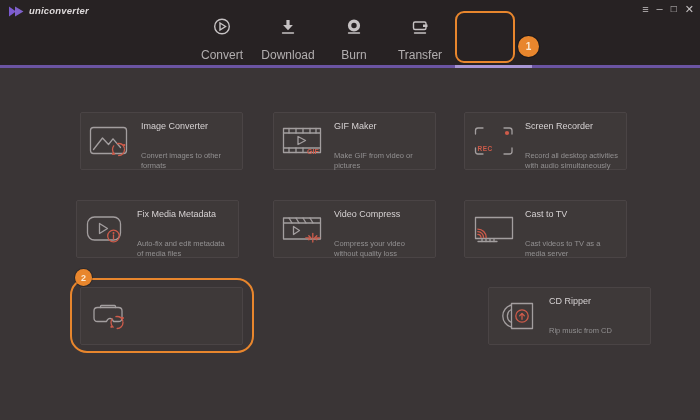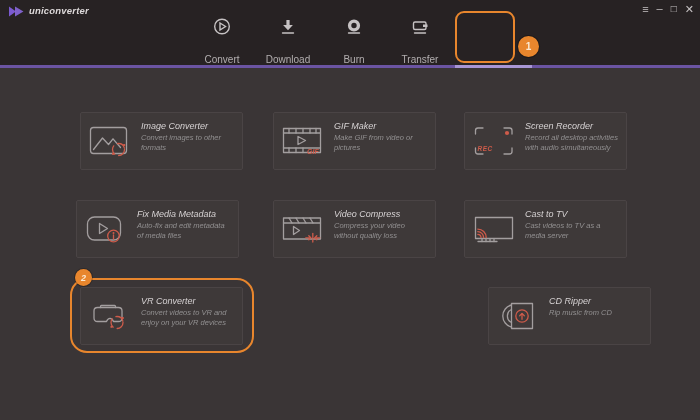--- a/index.html
+++ b/index.html
@@ -10,36 +10,36 @@
   .logo{position:absolute;left:8px;top:5px;width:18px;height:13px;}
   .app-title{position:absolute;left:29px;top:5px;font-size:9.5px;font-weight:bold;color:#ddd9da;letter-spacing:.2px;font-style:italic;}
   .win-controls{position:absolute;right:6px;top:2px;display:flex;gap:8px;color:#c6c2c3;font-size:11px;line-height:14px;}
   .win-controls span{cursor:default;}
   .win-min{transform:translateY(-1px);}
   .win-max{font-size:10px;}
   
   .nav{position:absolute;left:194px;top:16px;display:flex;gap:10px;}
   .nav-item{width:56px;text-align:center;}
   .nav-icon{height:22px;display:flex;align-items:center;justify-content:center;}
-  .nav-label{margin-top:16px;font-size:10px;color:#b2aeaf;}
+  .nav-label{margin-top:10px;font-size:12px;color:#b2aeaf;}
   .nav-item.active .nav-label{color:#9583d8;}
   .toolbox-ring{position:absolute;left:455px;top:11px;width:60px;height:52px;border:2px solid #e8862d;border-radius:9px;box-sizing:border-box;pointer-events:none;}
   .step-badge{position:absolute;border-radius:50%;background:#e8862d;color:#fbe9d2;display:flex;align-items:center;justify-content:center;font-weight:bold;box-shadow:0 0 0 1px rgba(0,0,0,.25);}
   .badge-1{left:518px;top:36px;width:21px;height:21px;font-size:10px;}
   
   .accent-line{position:absolute;top:65px;left:0;width:700px;height:3px;background:#6b54a2;}
   .accent-indicator{position:absolute;left:455px;top:0;width:77px;height:3px;background:#a896d5;}
   
-  .content{position:absolute;top:68px;left:0;width:608px;height:352px;background:#3a3536;font-style:italic;}
+  .content{position:absolute;top:68px;left:0;width:608px;height:352px;background:#3a3536;}
   .tile{position:absolute;width:163px;height:58px;background:#3e3939;border:1px solid #4a4445;border-radius:2px;
         box-sizing:border-box;display:flex;cursor:pointer;}
   .tile-iconwrap{width:58px;flex:0 0 58px;display:flex;align-items:center;justify-content:center;}
   .tile-text{flex:1;padding:8px 8px 0 2px;}
   .tile-title{font-size:9px;color:#d6d2d3;}
-  .tile-sub{margin-top:2px;font-size:7.5px;line-height:1.32;color:#929091;max-width:93px;}
+  .tile-sub{margin-top:20px;font-size:7.5px;line-height:1.32;color:#929091;max-width:93px;}
   .t0{left:80px;top:44px;}  .t1{left:273px;top:44px;}  .t2{left:464px;top:44px;}
   .t3{left:76px;top:132px;} .t4{left:273px;top:132px;} .t5{left:464px;top:132px;}
   .t6{left:80px;top:219px;} .t7{left:273px;top:219px;} .t8{left:488px;top:219px;}
   .vr-ring{position:absolute;left:70px;top:210px;width:184px;height:75px;border:2px solid #e8862d;border-radius:17px;box-sizing:border-box;pointer-events:none;}
   .badge-2{left:75px;top:201px;width:17px;height:17px;font-size:9px;}
   
   svg .ln{fill:none;stroke:#a39e9f;stroke-width:1.3;stroke-linecap:round;stroke-linejoin:round;}
   svg .rd{fill:none;stroke:#ce5b4a;stroke-width:1.3;stroke-linecap:round;stroke-linejoin:round;}
   svg .rdf{fill:#ce5b4a;stroke:none;}
   svg .rdt{fill:#ce5b4a;font-family:"Liberation Sans",sans-serif;font-weight:bold;}
@@ -235,24 +235,20 @@
     <div class="tile t6">
       <div class="tile-iconwrap">
           <svg width="46" height="36" viewBox="0 0 46 36">
         <path class="ln" d="M13.5 9.5 v-1.1 q0-.9 .9-.9 h13.2 q.9 0 .9 .9 v1.1"></path>
         <path class="ln" d="M10.5 9.5 h21 q3.5 0 3.5 3.5 v7 q0 3.5-3.5 3.5 h-5 q-1.2-3.2-3.5-3.2 q-2.3 0-3.5 3.2 h-9 q-3.5 0-3.5-3.5 v-7 q0-3.5 3.5-3.5 z"></path>
         <circle class="rd" cx="30" cy="24.5" r="6" stroke-dasharray="9 4.2"></circle>
         <rect class="rdf" x="34.7" y="19" width="2" height="2"></rect>
         <rect class="rdf" x="23.5" y="27.8" width="2" height="2"></rect>
       </svg>
         </div>
-      <div class="tile-text">
-        <div class="tile-title">VR Converter</div>
-        <div class="tile-sub">Convert videos to VR and enjoy on your VR devices</div>
-      </div>
     </div>
 
 
     <div class="tile t8">
       <div class="tile-iconwrap">
           <svg width="46" height="36" viewBox="0 0 46 36">
         <path class="ln" d="M16.5 7 A11.3 11.3 0 0 0 16.5 29"></path>
         <path class="ln" d="M16.5 11.5 A7.2 7.2 0 0 0 16.5 24.5"></path>
         <rect class="ln" x="16.5" y="5.5" width="21" height="25"></rect>
         <circle class="rd" cx="27" cy="18" r="6.2"></circle>

